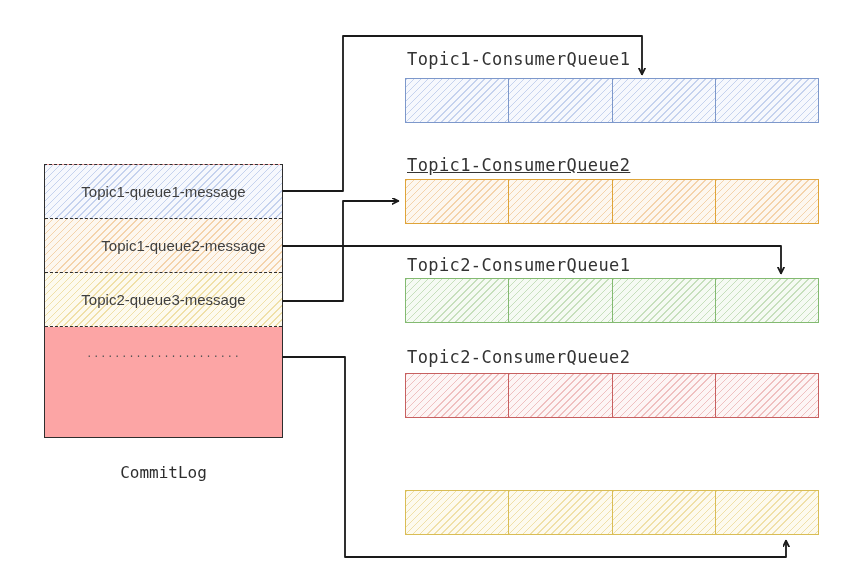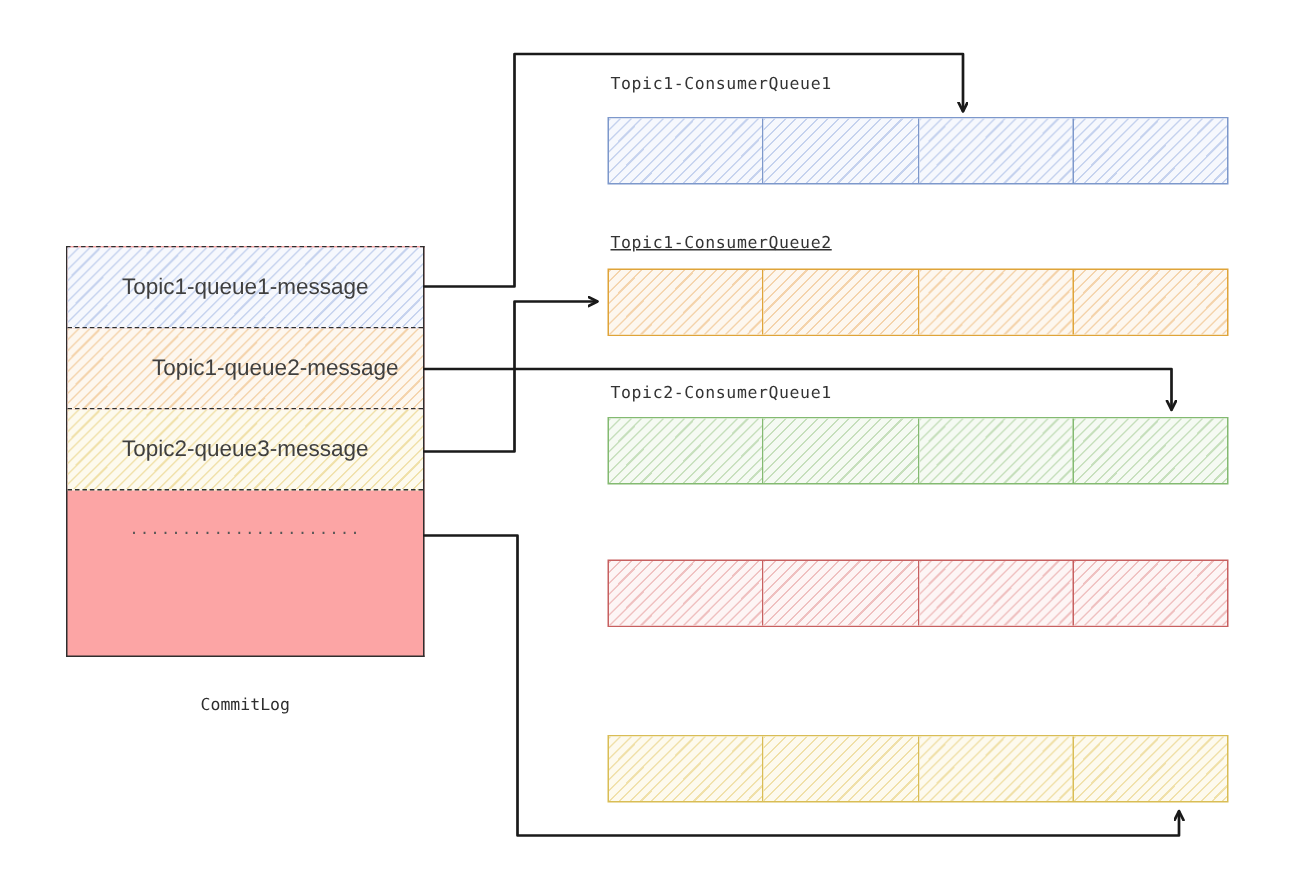--- a/index.html
+++ b/index.html
@@ -15,24 +15,24 @@
   .cl-row.empty{border-bottom:none;height:52px;}
   .dots{font-family:"DejaVu Sans Mono", monospace;font-size:10px;color:#555;letter-spacing:1px;}
 
   .hatch-blue  {background:repeating-linear-gradient(135deg,#c5d2ee 0 1px,rgba(255,255,255,0) 1px 5px),#f6f8fd;}
   .hatch-green {background:repeating-linear-gradient(135deg,#c6dfbc 0 1px,rgba(255,255,255,0) 1px 5px),#f5faf3;}
   .hatch-orange{background:repeating-linear-gradient(135deg,#f4d3ab 0 1px,rgba(255,255,255,0) 1px 5px),#fdf7ef;padding-left:40px;}
   .hatch-yellow{background:repeating-linear-gradient(135deg,#f0e0a8 0 1px,rgba(255,255,255,0) 1px 5px),#fdfaee;align-items:center;}
   .hatch-red   {background:repeating-linear-gradient(135deg,#efc0c0 0 1px,rgba(255,255,255,0) 1px 5px),#fdf5f5;}
 
   .cl-caption{position:absolute;left:44px;top:463px;width:239px;text-align:center;
-              font-size:11px;color:#2e2e2e;}
+              font-size:16px;color:#2e2e2e;}
 
   
-  .q-label{position:absolute;left:407px;font-size:11px;color:#333;white-space:nowrap;letter-spacing:0.4px;}
+  .q-label{position:absolute;left:407px;font-size:17px;color:#333;white-space:nowrap;letter-spacing:0.4px;}
   .q-bar{position:absolute;left:405px;width:414px;height:45px;box-sizing:border-box;display:flex;}
   .q-bar .cell{flex:1 1 0;box-sizing:border-box;}
   .q-bar.blue  {border:1.7px solid #7d98cb;} .q-bar.blue   .cell{border-right:1.7px solid #7d98cb;}
   .q-bar.amber {border:1.7px solid #dfa439;} .q-bar.amber  .cell{border-right:1.7px solid #dfa439;}
   .q-bar.green {border:1.7px solid #83ba71;} .q-bar.green  .cell{border-right:1.7px solid #83ba71;}
   .q-bar.red   {border:1.7px solid #c76060;} .q-bar.red    .cell{border-right:1.7px solid #c76060;}
   .q-bar.yellow{border:1.7px solid #d9bd55;} .q-bar.yellow .cell{border-right:1.7px solid #d9bd55;}
   .q-bar .cell:last-child{border-right:none !important;}
 
   
@@ -77,20 +77,21 @@
   </div>
 
   <div class="q-label" style="top:255px;">Topic2-ConsumerQueue1</div>
   <div class="q-bar green" style="top:278px;">
     <div class="cell hatch-green"></div>
     <div class="cell hatch-green"></div>
     <div class="cell hatch-green"></div>
     <div class="cell hatch-green"></div>
   </div>
 
+  <div class="q-label" style="top:347px;">Topic2-ConsumerQueue2</div>
   <div class="q-bar red" style="top:373px;">
     <div class="cell hatch-red"></div>
     <div class="cell hatch-red"></div>
     <div class="cell hatch-red"></div>
     <div class="cell hatch-red"></div>
   </div>
 
   <div class="q-bar yellow" style="top:490px;">
     <div class="cell hatch-yellow"></div>
     <div class="cell hatch-yellow"></div>

